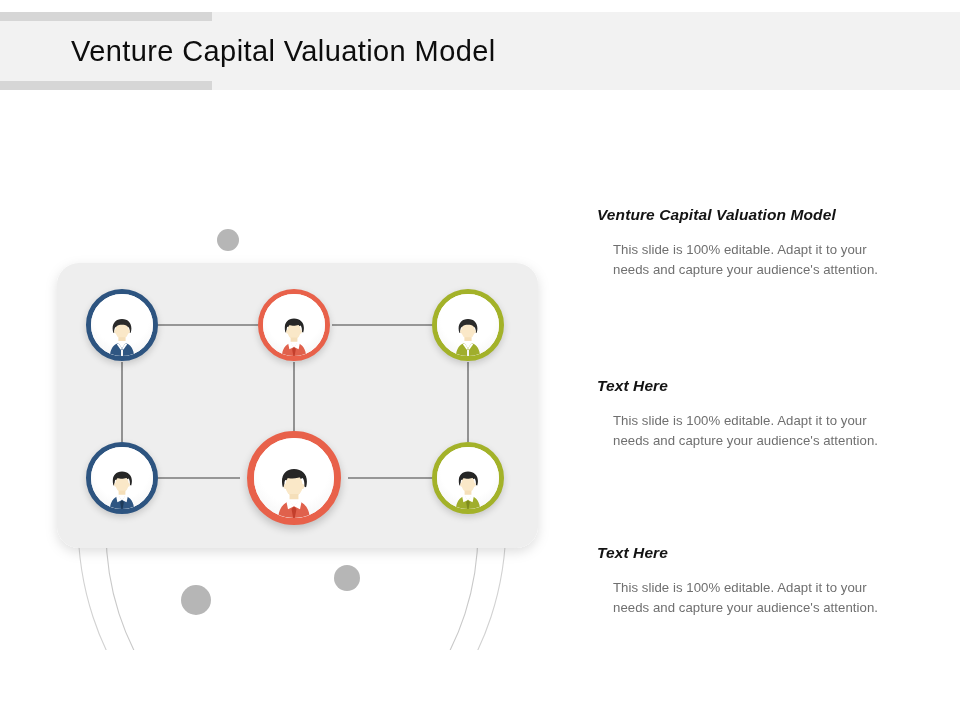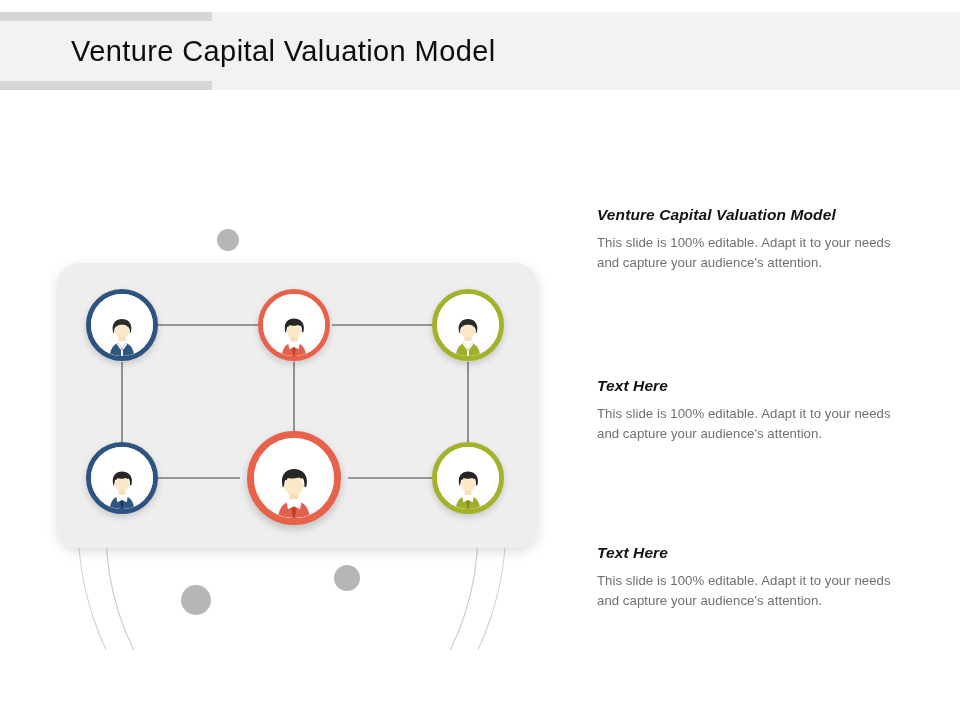--- a/index.html
+++ b/index.html
@@ -114,21 +114,21 @@
     font-style: italic;
     color: #131313;
     letter-spacing: 0.1px;
     margin: 0 0 9px 0;
     line-height: 19px;
   }
   .block-body {
     font-size: 13.2px;
     color: #6f6f6f;
     line-height: 19.5px;
-    margin: 0;
+    margin: 16px;
     letter-spacing: 0.05px;
   }
 </style>
 </head>
 <body>
 
 <div class="header-band"></div>
 <div class="header-accent-top"></div>
 <div class="header-accent-bottom"></div>
 <div class="header-title">Venture Capital Valuation Model</div>

